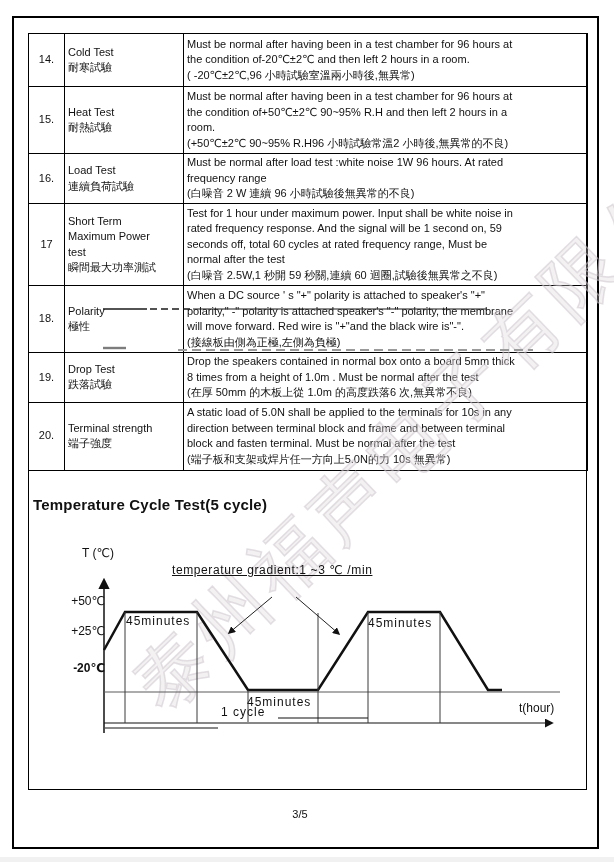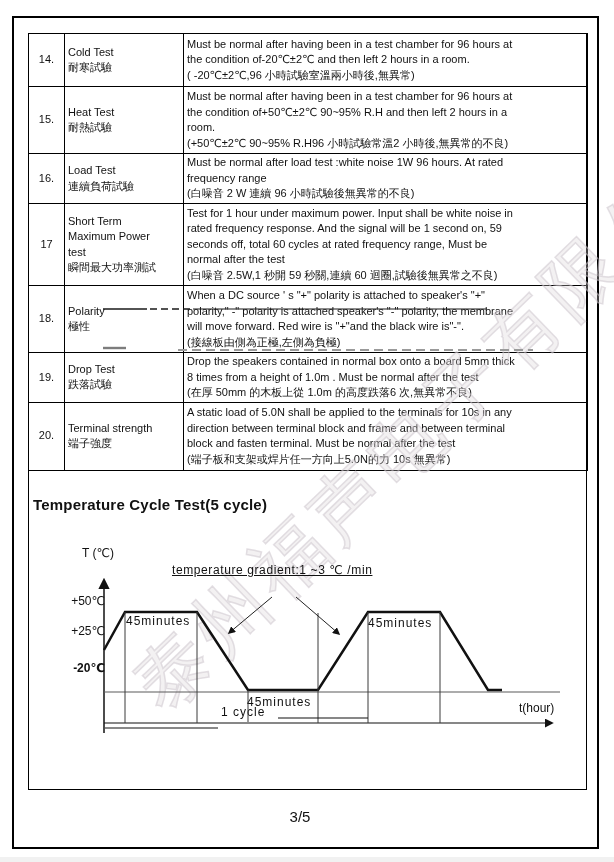--- a/index.html
+++ b/index.html
@@ -33,21 +33,21 @@
   td.c-desc{text-align:left;vertical-align:top;white-space:pre-line;}
   .section-title{
     position:absolute;left:33px;top:496px;
     font-size:15px;font-weight:bold;letter-spacing:0.2px;z-index:3;
   }
   .lbl{position:absolute;font-size:12px;z-index:3;white-space:nowrap;}
   .tick{width:40px;text-align:right;margin-left:8px;}
   .sp{letter-spacing:1px;margin-top:39px;}
   .page-num{
     position:absolute;left:0;top:808px;width:600px;text-align:center;
-    font-size:15px;z-index:3;
+    font-size:11px;z-index:3;
   }
   .watermark{
     position:absolute;left:112px;top:662px;z-index:1;
     transform:rotate(-44deg);transform-origin:0 0;
     font-size:74px;letter-spacing:7px;white-space:nowrap;
     color:rgba(214,208,213,0.30);
     -webkit-text-stroke:1.5px rgba(206,199,205,0.55);
     pointer-events:none;
   }
   svg.overlay{position:absolute;left:0;top:0;z-index:4;pointer-events:none;}

